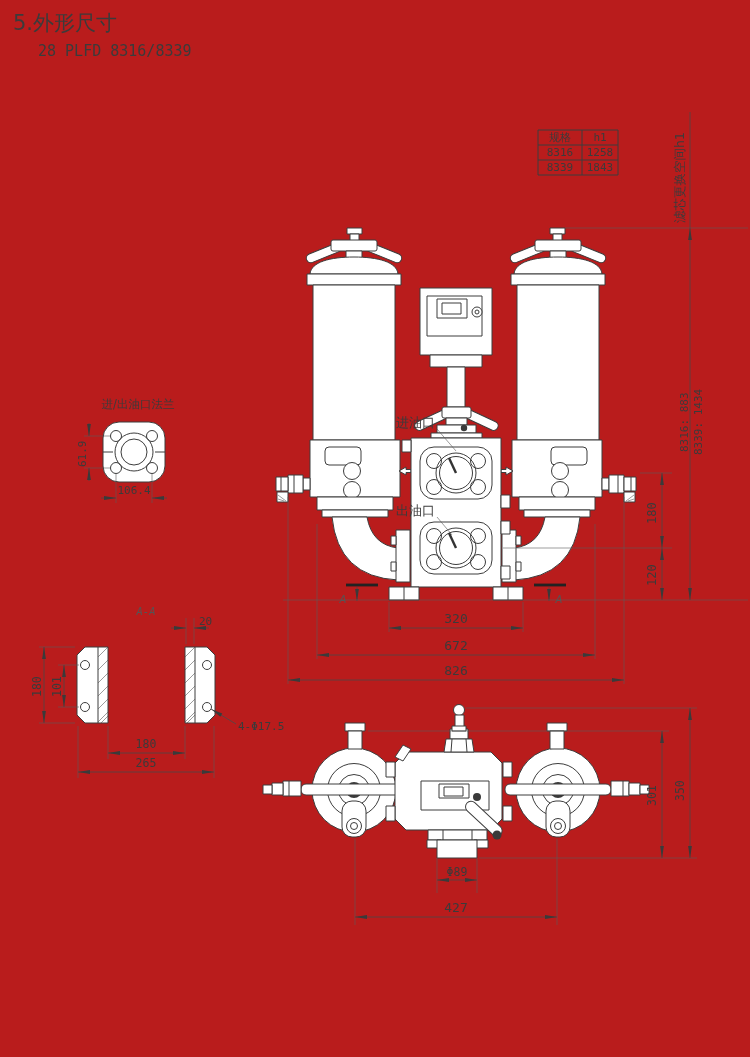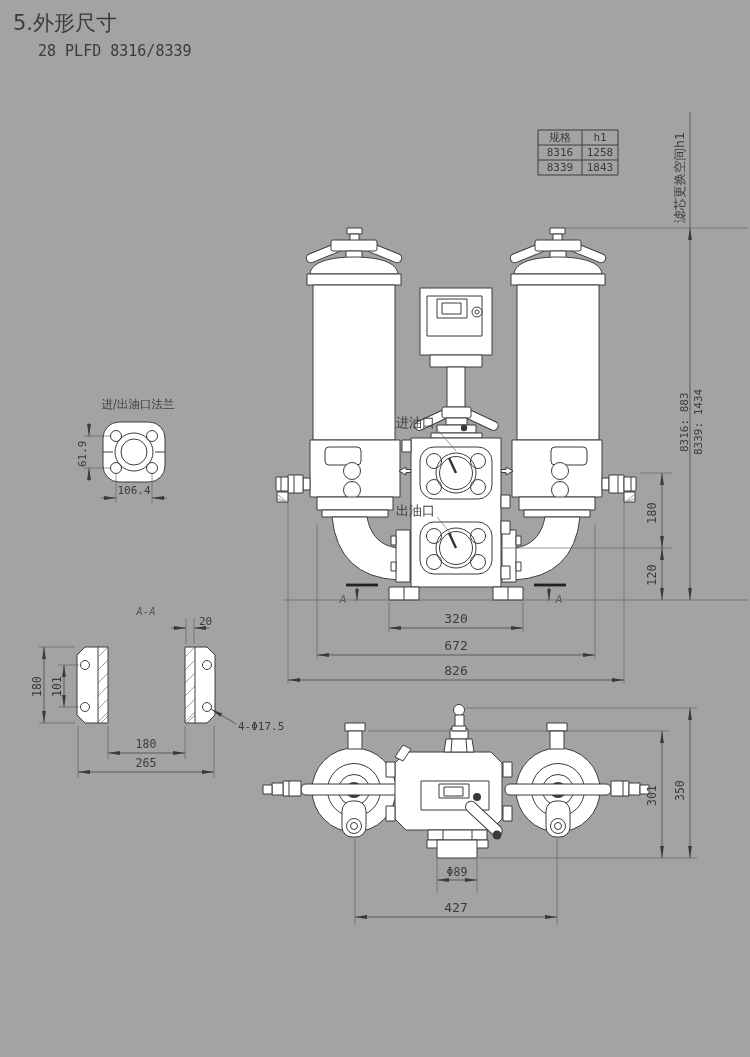--- a/index.html
+++ b/index.html
@@ -1,16 +1,16 @@
 <!DOCTYPE html>
 <html><head>
 <meta charset="utf-8">
 <style>
   html,body{margin:0;padding:0;background:#fff;}
-  .page{position:relative;width:750px;height:1057px;background:#a3a3a3;overflow:hidden;}
+  .page{position:relative;width:750px;height:1057px;background:#b91c1c;overflow:hidden;}
   svg{display:block;}
   .o{fill:#fff;stroke:#3d3d3d;stroke-width:1;stroke-linejoin:round;}
   .on{fill:none;stroke:#3d3d3d;stroke-width:1;stroke-linejoin:round;}
   .t{stroke:#5a5a5a;stroke-width:.6;fill:none;}
   .d{stroke:#4a4a4a;stroke-width:.8;fill:none;}
   .h{stroke:#4a4a4a;stroke-width:.55;fill:none;}
   .thk{stroke:#222;stroke-width:2.8;fill:none;}
   .fd{fill:#3a3a3a;stroke:none;}
   text{fill:#3b3b3b;}
   .mono{font-family:"DejaVu Sans Mono","Liberation Mono",monospace;}

